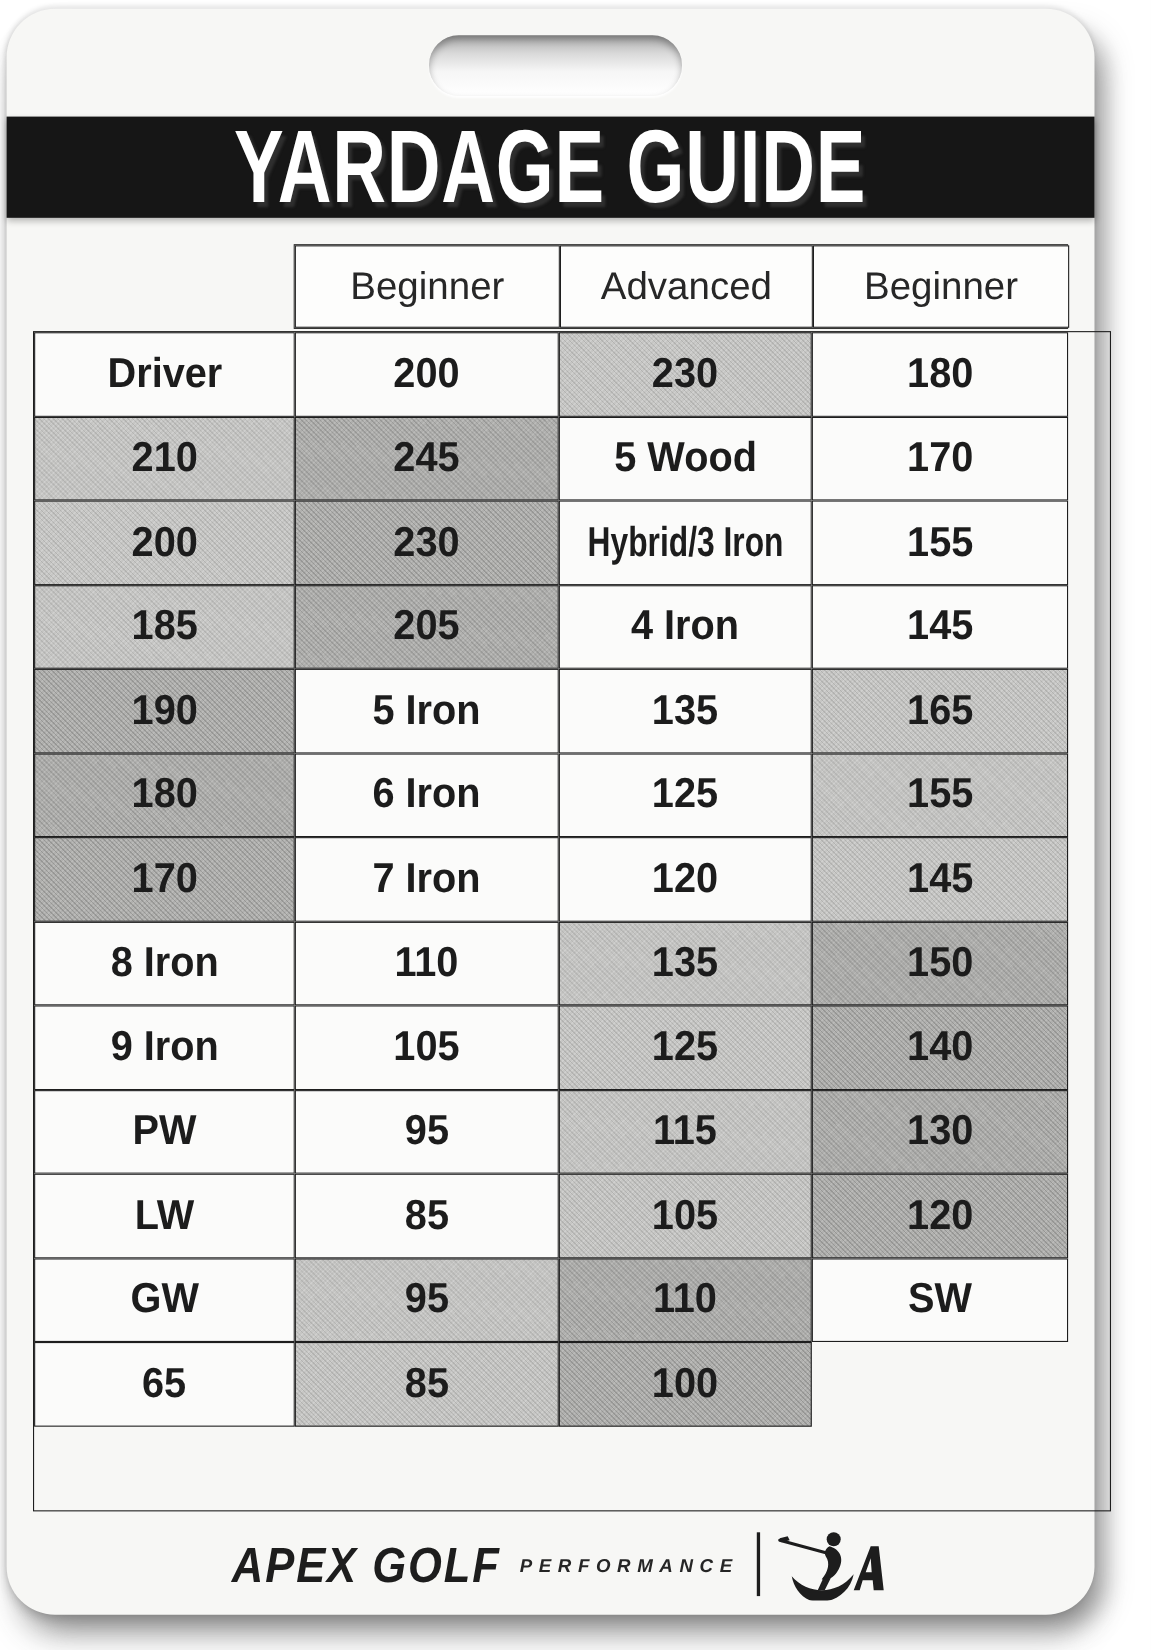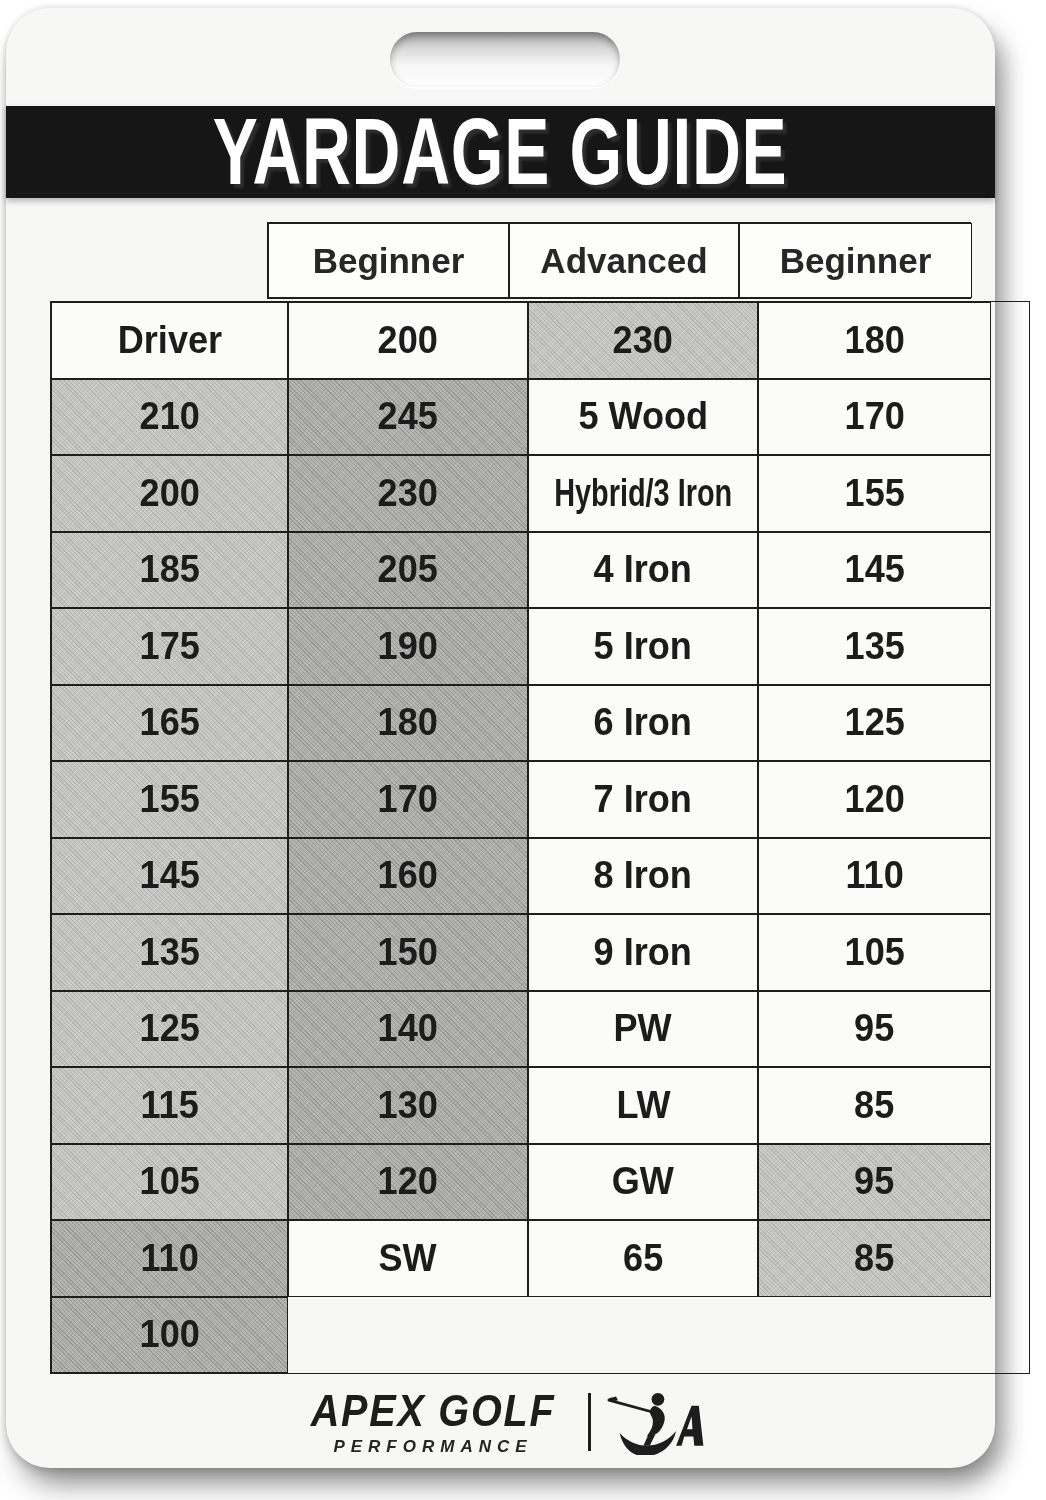--- a/index.html
+++ b/index.html
@@ -51,29 +51,28 @@
   
   .thead{
     position:absolute;left:261px;top:214px;width:704px;height:77px;
     display:grid;grid-template-columns:241px 230px 233px;
     border:1.5px solid var(--border);
   }
   .thead .hcell{
     border:1.5px solid var(--border);
     background:#fdfdfc;
     display:flex;align-items:center;justify-content:center;
-    font-size:35px;font-weight:bold;color:#272727;
+    font-size:35px;font-weight:normal;color:#272727;
   }
   .tbody{
     position:absolute;left:24px;top:293px;width:980px;height:1073px;
     display:grid;
     grid-template-columns:237px 240px 230px 233px;
     grid-template-rows:repeat(14,1fr);
     border:1.5px solid var(--border);
-    margin-left:20px;
   }
   .cell{
     border:1.5px solid var(--border);
     display:flex;align-items:center;justify-content:center;
     font-size:38px;font-weight:bold;color:#1c1c1c;
   }
   .cell span{display:inline-block;white-space:nowrap;transform:scaleX(.95);}
   .cell span.condensed{transform:scaleX(.76);}
   .cell.club, .cell.beg{background:#fbfbfa;}
   .cell.avg{
@@ -87,21 +86,21 @@
     background-image:
       repeating-linear-gradient(45deg, rgba(0,0,0,.15) 0 1px, transparent 1px 3px),
       repeating-linear-gradient(-45deg, rgba(255,255,255,.14) 0 1px, transparent 1px 3px);
   }
 
   
   .footer{
     position:absolute;left:0;top:1378px;width:100%;height:72px;
     display:flex;align-items:center;justify-content:center;gap:16px;
   }
-  .brand{display:flex;flex-direction:column;align-items:center;}
+  .brand{display:flex;flex-direction:row;align-items:center;}
   .brand .line1{
     font-size:45px;font-weight:bold;font-style:italic;color:#1d1d1d;
     letter-spacing:2px;line-height:1;display:inline-block;transform:scaleX(.88);
     white-space:nowrap;
   }
   .brand .line2{
     font-size:17px;font-weight:bold;font-style:italic;color:#252525;
     letter-spacing:6px;margin-top:4px;display:inline-block;white-space:nowrap;
   }
   .divider{width:3px;height:58px;background:#1d1d1d;}
@@ -175,23 +174,20 @@
         </div>
         <div class="cell adv">
           <span>205</span>
         </div>
         <div class="cell club">
           <span>4 Iron</span>
         </div>
         <div class="cell beg">
           <span>145</span>
         </div>
-        <div class="cell avg">
-          <span>175</span>
-        </div>
         <div class="cell adv">
           <span>190</span>
         </div>
         <div class="cell club">
           <span>5 Iron</span>
         </div>
         <div class="cell beg">
           <span>135</span>
         </div>
         <div class="cell avg">
@@ -213,23 +209,20 @@
           <span>170</span>
         </div>
         <div class="cell club">
           <span>7 Iron</span>
         </div>
         <div class="cell beg">
           <span>120</span>
         </div>
         <div class="cell avg">
           <span>145</span>
-        </div>
-        <div class="cell adv">
-          <span>160</span>
         </div>
         <div class="cell club">
           <span>8 Iron</span>
         </div>
         <div class="cell beg">
           <span>110</span>
         </div>
         <div class="cell avg">
           <span>135</span>
         </div>

